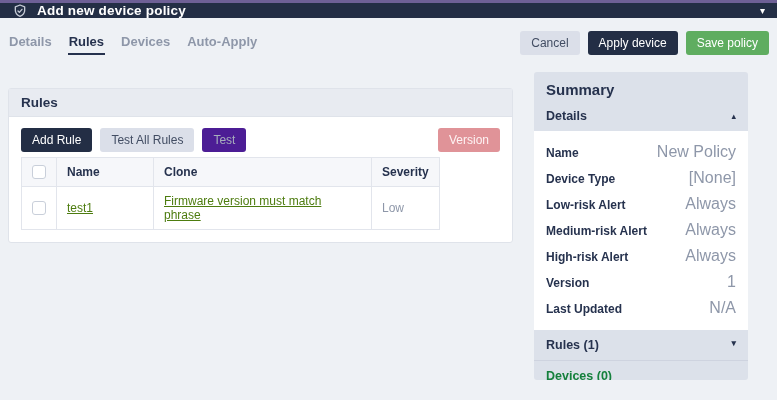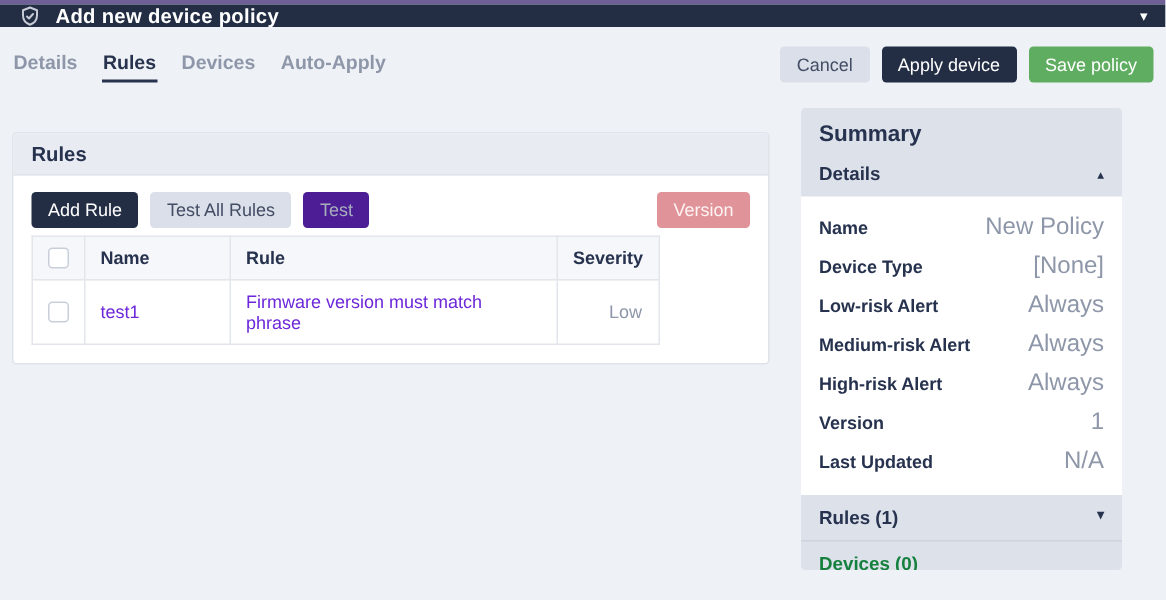--- a/index.html
+++ b/index.html
@@ -60,22 +60,22 @@
   }
   .rules-table th { background: #f6f7fa; font-weight: bold; color: #26324e; }
   .col-check { width: 27px; }
   .col-name  { width: 97px; }
   .col-rule  { width: 218px; }
   .col-sev   { width: 55px; }
   .checkbox {
     display: block; width: 14px; height: 14px; border: 1.5px solid #c9cfda;
     border-radius: 3px; background: #fff; cursor: pointer;
   }
-  .cell-link { color: #6d28d9; cursor: pointer; }
-  .sev-text { color: #8e97a9; margin-left: 24px; }
+  .cell-link { color: #4d7c0f; text-decoration: underline; cursor: pointer; }
+  .sev-text { color: #8e97a9; }
   
   .summary-panel {
     position: absolute; left: 534px; top: 72px; width: 214px; height: 308px;
     background: #dce1ea; border-radius: 3px; overflow: hidden;
   }
   .summary-title { padding: 9px 12px 7px; font-size: 15px; font-weight: bold; color: #26324e; }
   .summary-sub {
     display: flex; align-items: center; justify-content: space-between;
     padding: 4px 12px 8px; cursor: pointer;
   }
@@ -134,21 +134,21 @@
       <span class="spacer"></span>
       <button class="btn btn-danger-muted">Version</button>
     </div>
     <table class="rules-table">
       <thead>
         <tr>
           <th class="col-check">
             <span class="checkbox"></span>
           </th>
           <th class="col-name">Name</th>
-          <th class="col-rule">Rule</th>
+          <th class="col-rule">Clone</th>
           <th class="col-sev">Severity</th>
         </tr>
       </thead>
       <tbody>
         <tr>
           <td>
             <span class="checkbox"></span>
           </td>
           <td>
             <span class="cell-link">test1</span>

